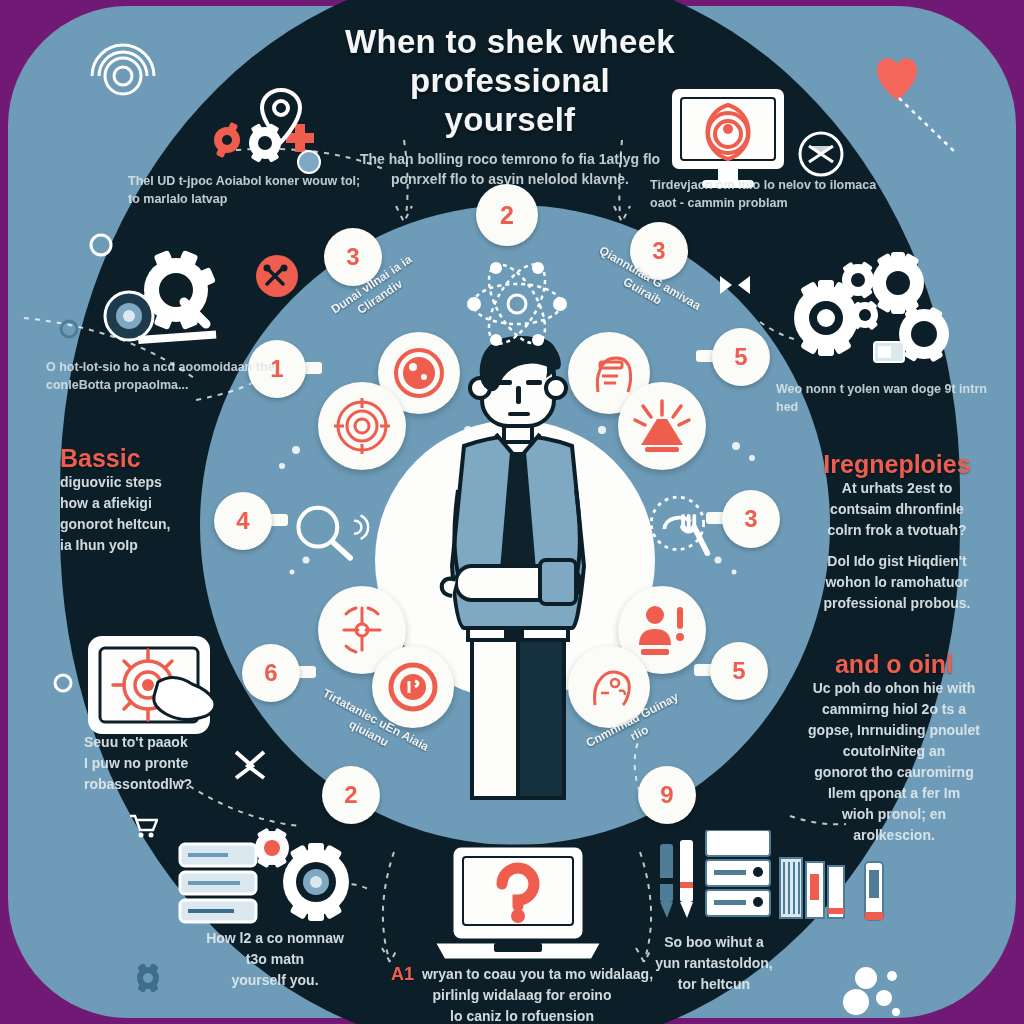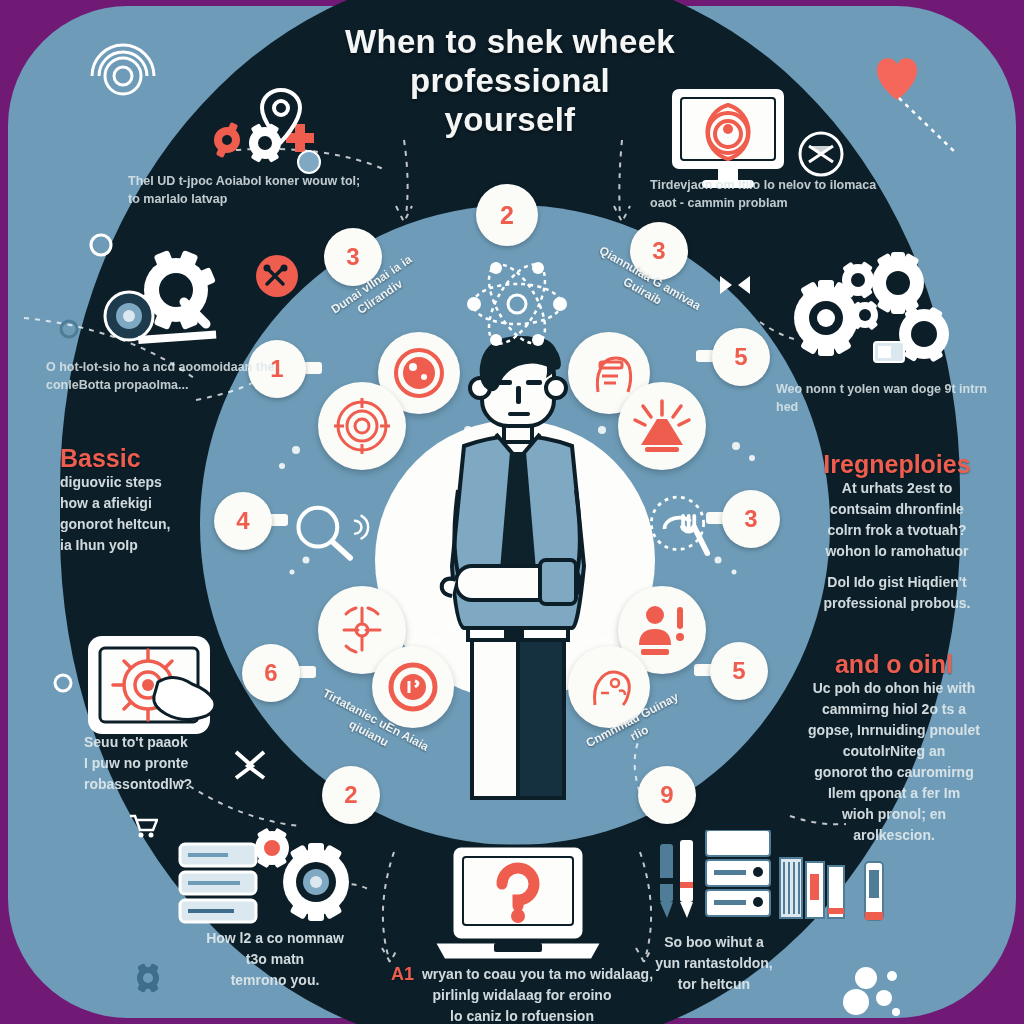--- a/index.html
+++ b/index.html
@@ -93,20 +93,21 @@
 
   <svg class="dots" style="left:0;top:0;width:1024px;height:1024px;z-index:3;">
     <path d="M 40 0 Q 330 0 455 70 Q 620 170 700 360 Q 780 560 700 760 Q 620 960 420 1024 L 40 1024 Z" fill="none"></path>
   </svg>
 
   <div class="inner-circle"></div>
   <div class="person-halo"></div>
 
   <div class="title-wrap">
     <div class="title">When to shek wheek professional yourself</div>
+    <div class="subtitle">The han bolling roco temrono fo fia 1atlyg flo ponrxelf flo to asvin nelolod klavne.</div>
   </div>
 
   <div class="ico" style="left:86px;top:36px;">
     <svg width="74" height="74" viewBox="0 0 74 74">
       <circle cx="37" cy="40" r="9" fill="none" stroke="#ffffff" stroke-width="3"></circle>
       <circle cx="37" cy="40" r="18" fill="none" stroke="#ffffff" stroke-width="3"></circle>
       <path d="M 13 40 A 24 24 0 0 1 61 40" fill="none" stroke="#ffffff" stroke-width="3"></path>
       <path d="M 6 40 A 31 31 0 0 1 68 40" fill="none" stroke="#ffffff" stroke-width="3"></path>
     </svg>
   </div>
@@ -619,22 +620,22 @@
     <div class="p">how a afiekigi</div>
     <div class="p">gonorot heItcun,</div>
     <div class="p">ia Ihun yoIp</div>
   </div>
 
   <div class="tb center" style="left:782px;top:450px;width:230px;">
     <div class="h">Iregneploies</div>
     <div class="p">At urhats 2est to</div>
     <div class="p">contsaim dhronfinle</div>
     <div class="p">colrn frok a tvotuah?</div>
+    <div class="p" style="margin-top:10px;">Dol Ido gist Hiqdien't</div>
     <div class="p">wohon lo ramohatuor</div>
-    <div class="p" style="margin-top:10px;">Dol Ido gist Hiqdien't</div>
     <div class="p">professional probous.</div>
   </div>
 
   <div class="tb center" style="left:778px;top:650px;width:232px;">
     <div class="h">and o oinl</div>
     <div class="p">Uc poh do ohon hie with</div>
     <div class="p">cammirng hiol 2o ts a</div>
     <div class="p">gopse, Inrnuiding pnoulet</div>
     <div class="p">coutolrNiteg an</div>
     <div class="p">gonorot tho cauromirng</div>
@@ -645,21 +646,21 @@
 
   <div class="tb left" style="left:84px;top:732px;width:220px;">
     <div class="p">Seuu to't paaok</div>
     <div class="p">I puw no pronte</div>
     <div class="p">robassontodlw?</div>
   </div>
 
   <div class="tb center" style="left:160px;top:928px;width:230px;">
     <div class="p">How l2 a co nomnaw</div>
     <div class="p">t3o matn</div>
-    <div class="p">temrono you.</div>
+    <div class="p">yourself you.</div>
   </div>
 
   <div class="tb center" style="left:372px;top:964px;width:300px;">
     <div style="display:flex;gap:8px;justify-content:center;align-items:flex-start;">
       <span class="h" style="font-size:18px;line-height:21px;">A1</span>
       <span class="p">wryan to coau you ta mo widalaag,</span>
     </div>
     <div class="p">pirlinlg widalaag for eroino</div>
     <div class="p">lo caniz lo rofuension</div>
   </div>

